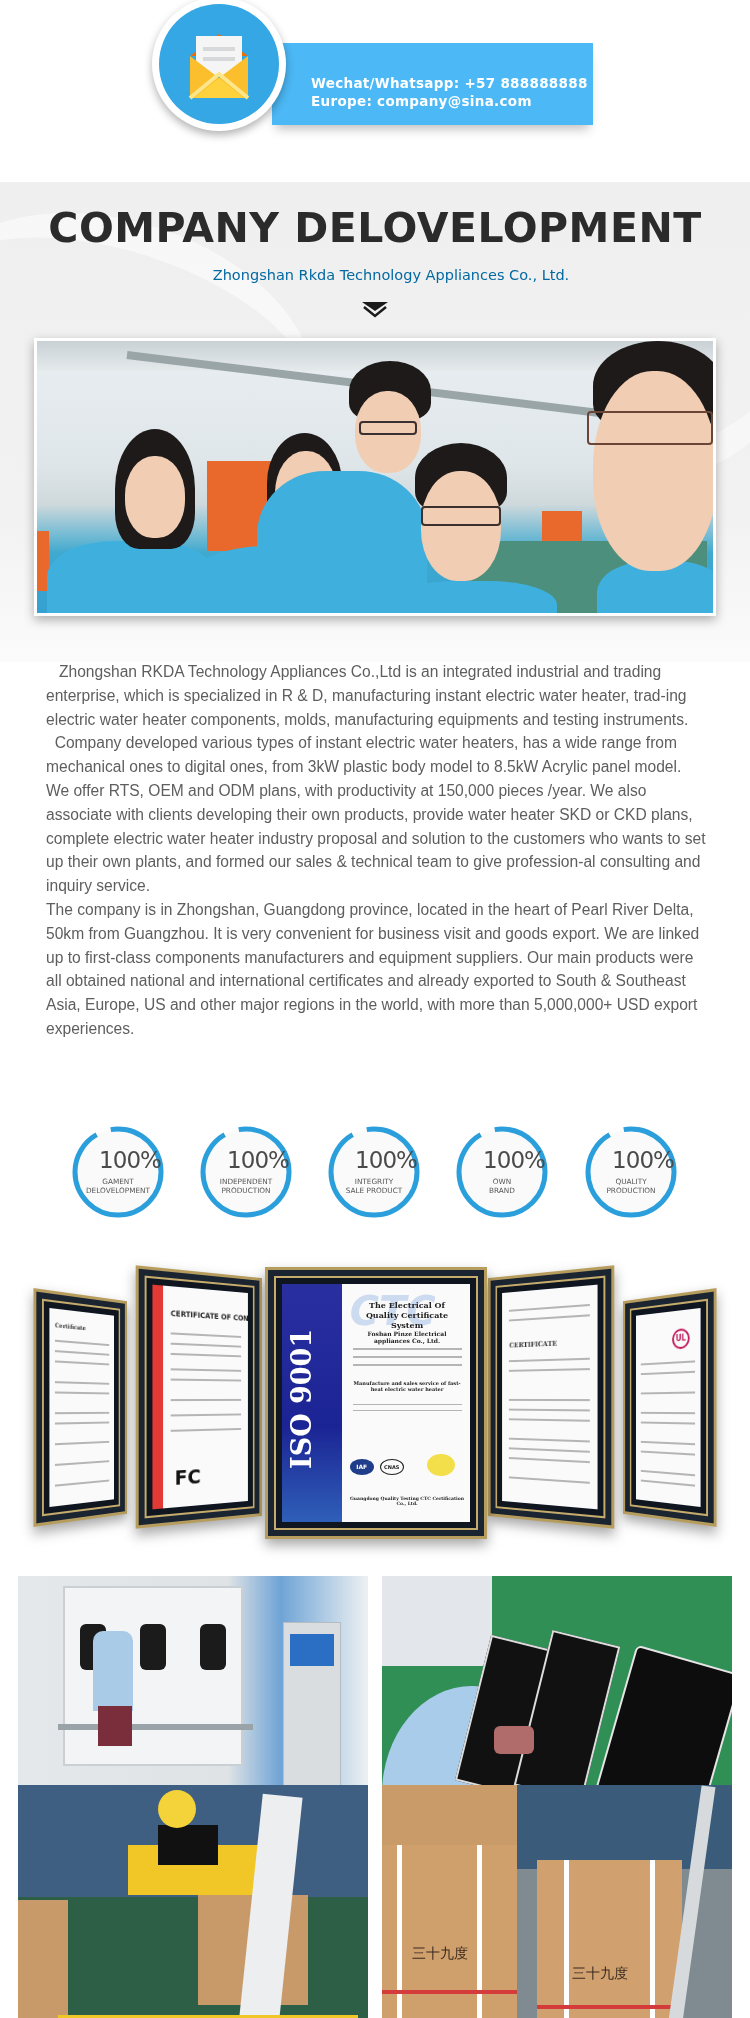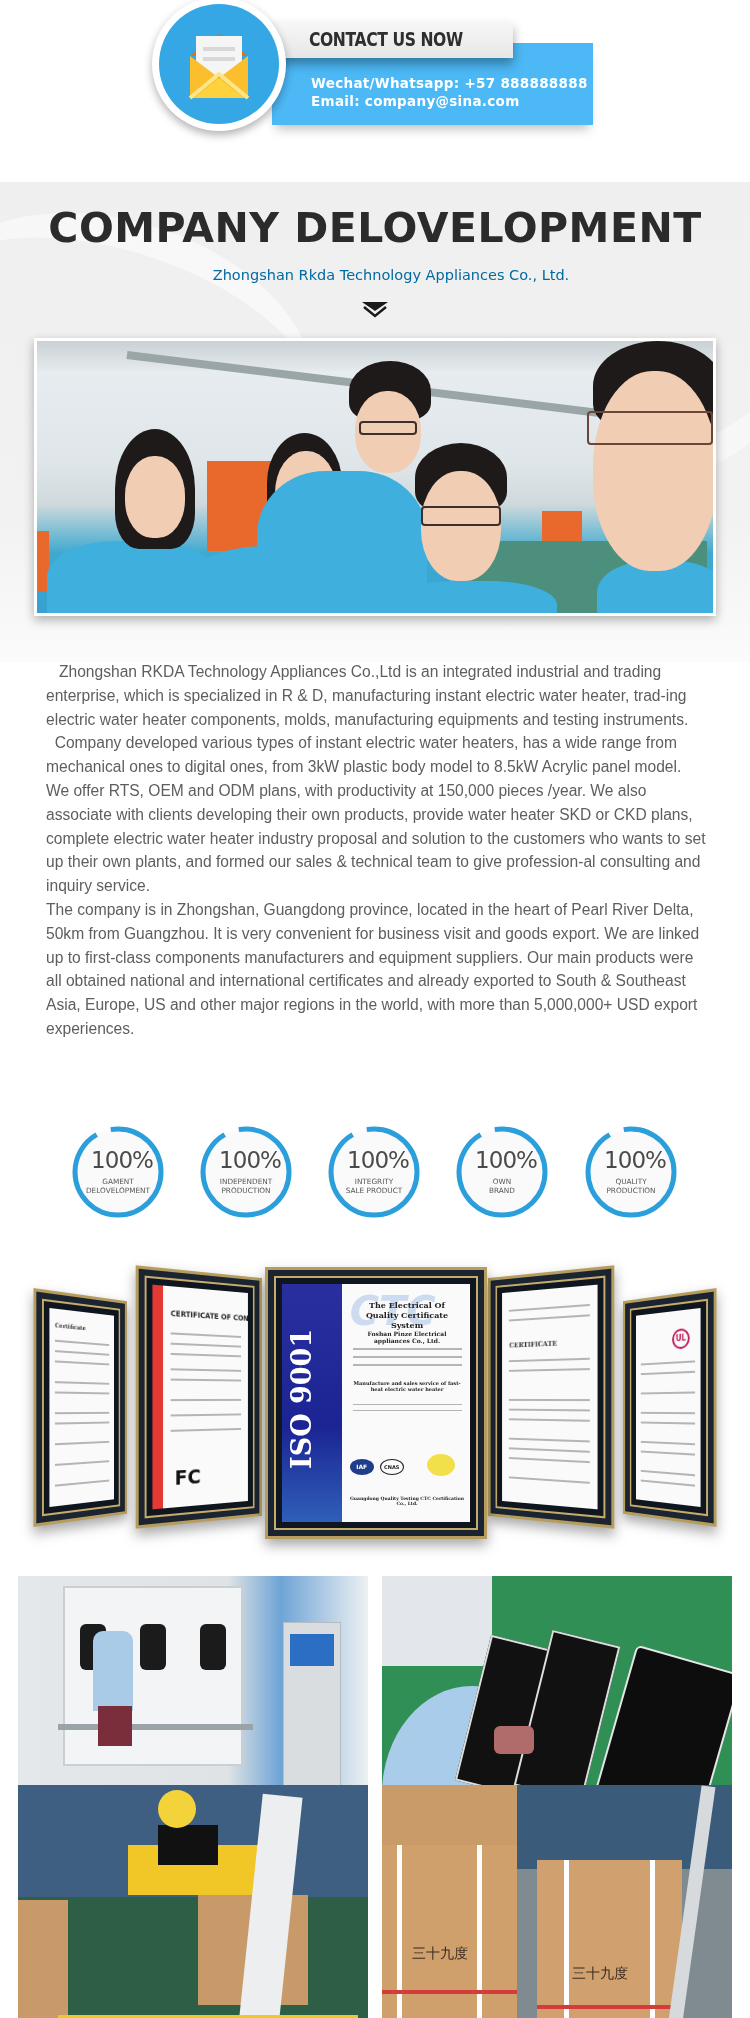--- a/index.html
+++ b/index.html
@@ -83,21 +83,21 @@
     position: absolute; left: 46px; top: 660px; width: 660px;
     font-family: "Liberation Sans", sans-serif; font-size: 15.6px; line-height: 23.8px; color: #5e5e5e;
   }
   .paragraphs p { margin: 0; }
 
   
   .stats { position: absolute; left: 0; top: 1125px; width: 750px; height: 100px; }
   .stat { position: absolute; top: 0; width: 94px; height: 94px; }
   .stat svg { position: absolute; left: 0; top: 0; }
   .stat .pct {
-    position: absolute; left: 4px; top: 22px; width: 94px; text-align: center;
+    position: absolute; left: 12px; top: 22px; width: 94px; text-align: center;
     font-family: "DejaVu Sans", sans-serif; font-size: 23px; color: #4a4a4a; letter-spacing: -1px;
   }
   .stat .lab {
     position: absolute; left: 0; top: 52px; width: 94px; text-align: center;
     font-family: "DejaVu Sans", sans-serif; font-size: 7.3px; line-height: 9px; color: #555;
     text-transform: uppercase;
   }
   .frame {
     position: absolute; background: #0f1620;
     border: 3px solid #b69d5e;
@@ -133,25 +133,22 @@
   .p3 { left: 18px; top: 1785px; width: 350px; height: 281px; background: #5a6f7b; height: 281px; }
   .p4 { left: 382px; top: 1785px; width: 350px; height: 281px; background: #7f8a91; }
   .p3, .p4 { height: 281px; }
   .photo .blk { position: absolute; }
 </style>
 </head>
 <body>
 
 <div class="contact">
   <div class="blue-panel"></div>
-  <div class="gray-bar">
-    <span>CONTACT US NOW</span>
-  </div>
   <div class="line1">Wechat/Whatsapp: +57 888888888</div>
-  <div class="line2">Email: company@sina.com</div>
+  <div class="line2">Europe: company@sina.com</div>
   <div class="circle">
     <div class="circle-inner">
       <svg class="env-svg" width="66" height="74" viewBox="0 0 66 74">
         <polygon points="4,28 33,6 62,28" fill="#ef6c00"></polygon>
         <rect x="10" y="8" width="46" height="40" fill="#f5f5f5"></rect>
         <rect x="17" y="19" width="32" height="4" fill="#d6d8da"></rect>
         <rect x="17" y="29" width="32" height="4" fill="#d6d8da"></rect>
         <polygon points="4,28 33,50 62,28 62,70 4,70" fill="#fbbf2d"></polygon>
         <polyline points="4,70 33,46 62,70" fill="none" stroke="#fde68a" stroke-width="4"></polyline>
         <polygon points="8,70 33,50 58,70" fill="#fdd23c"></polygon>

